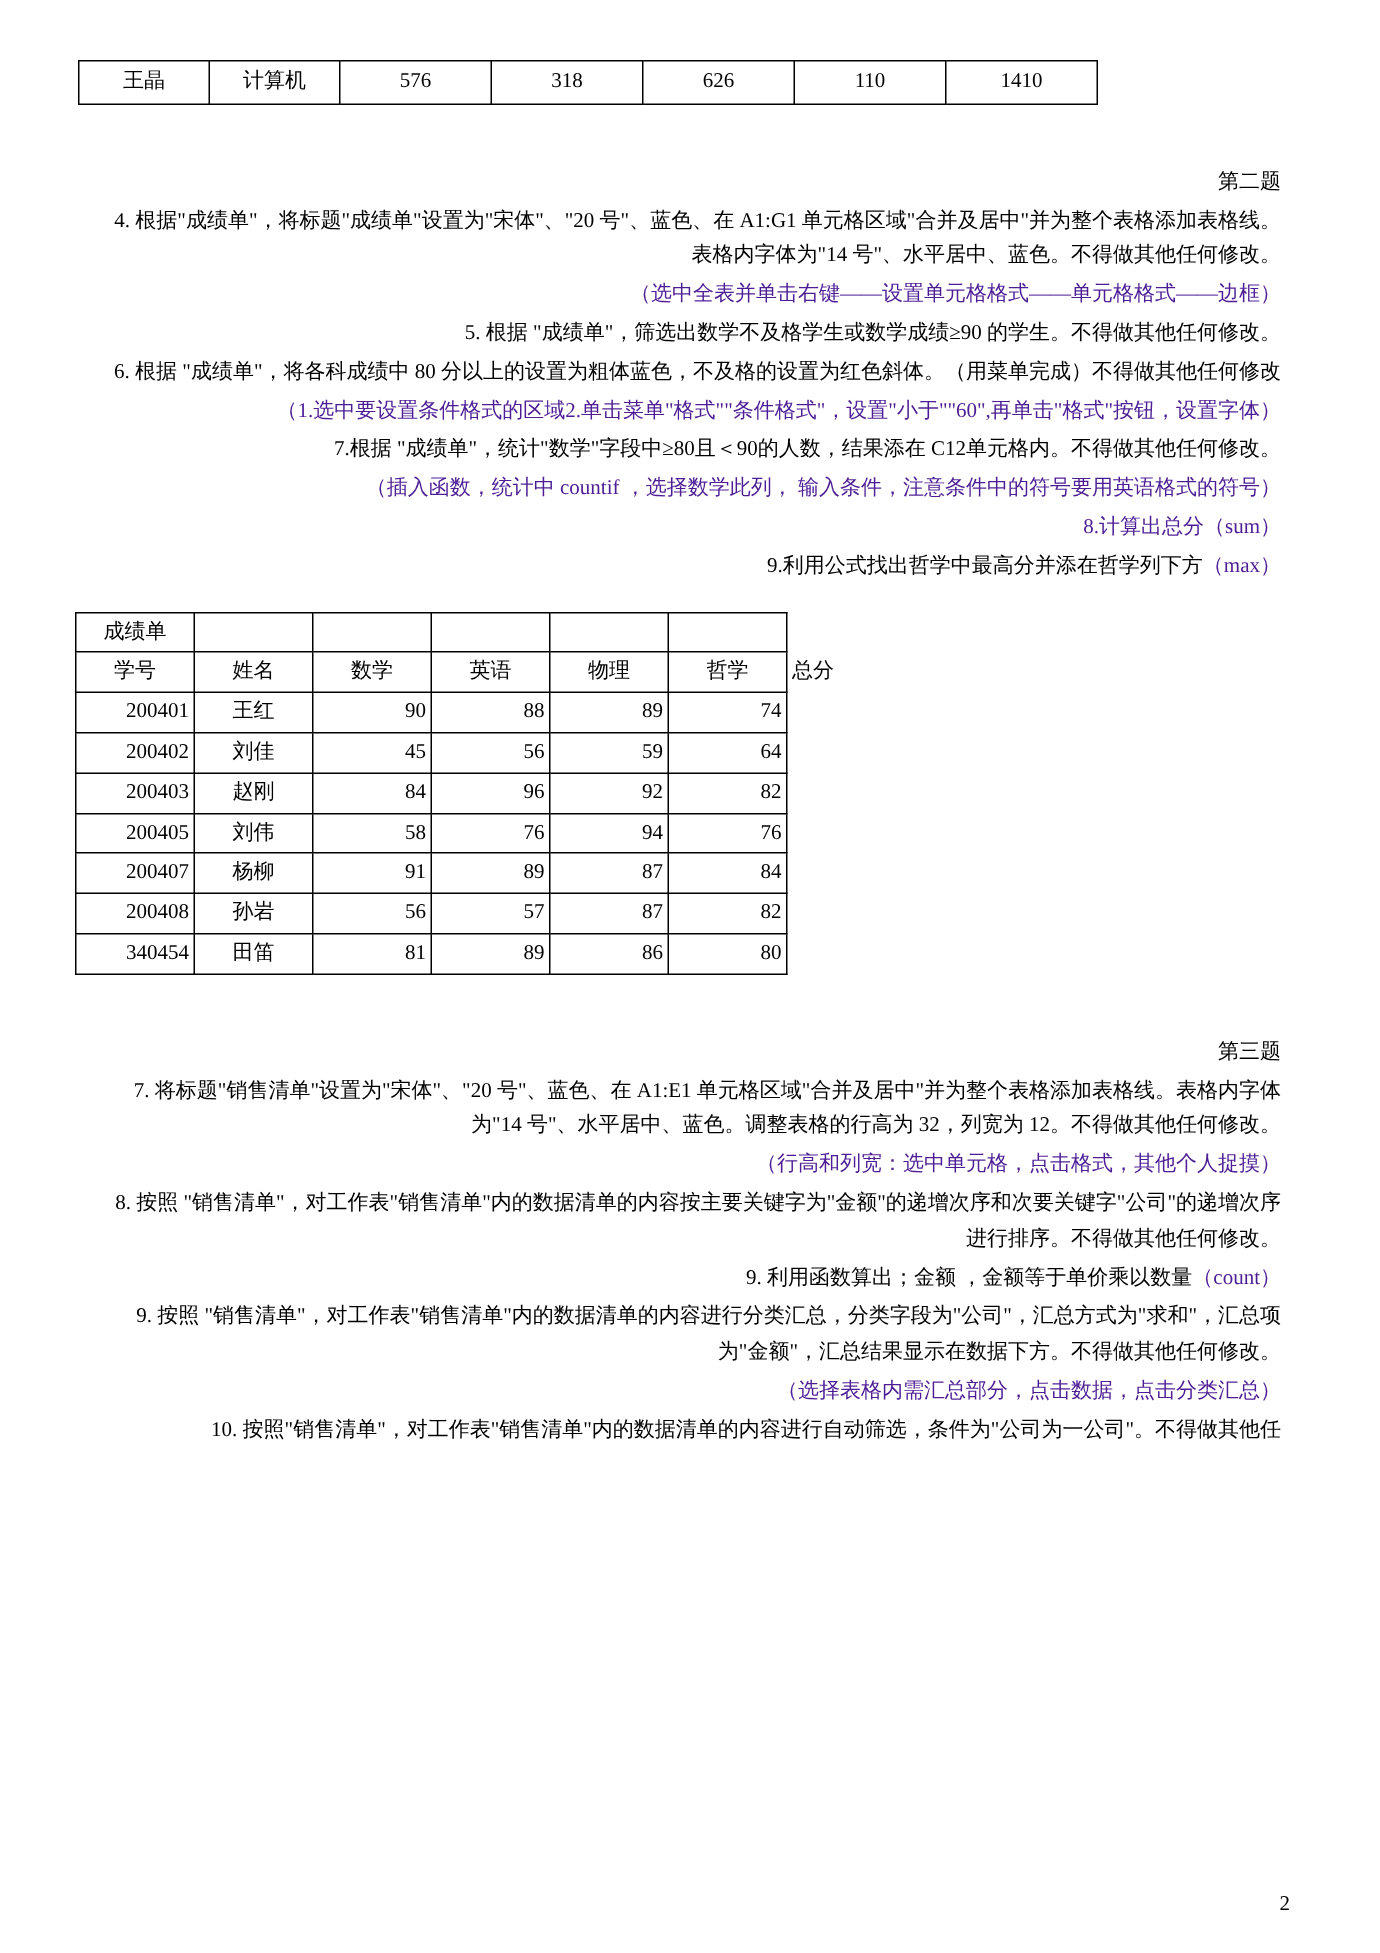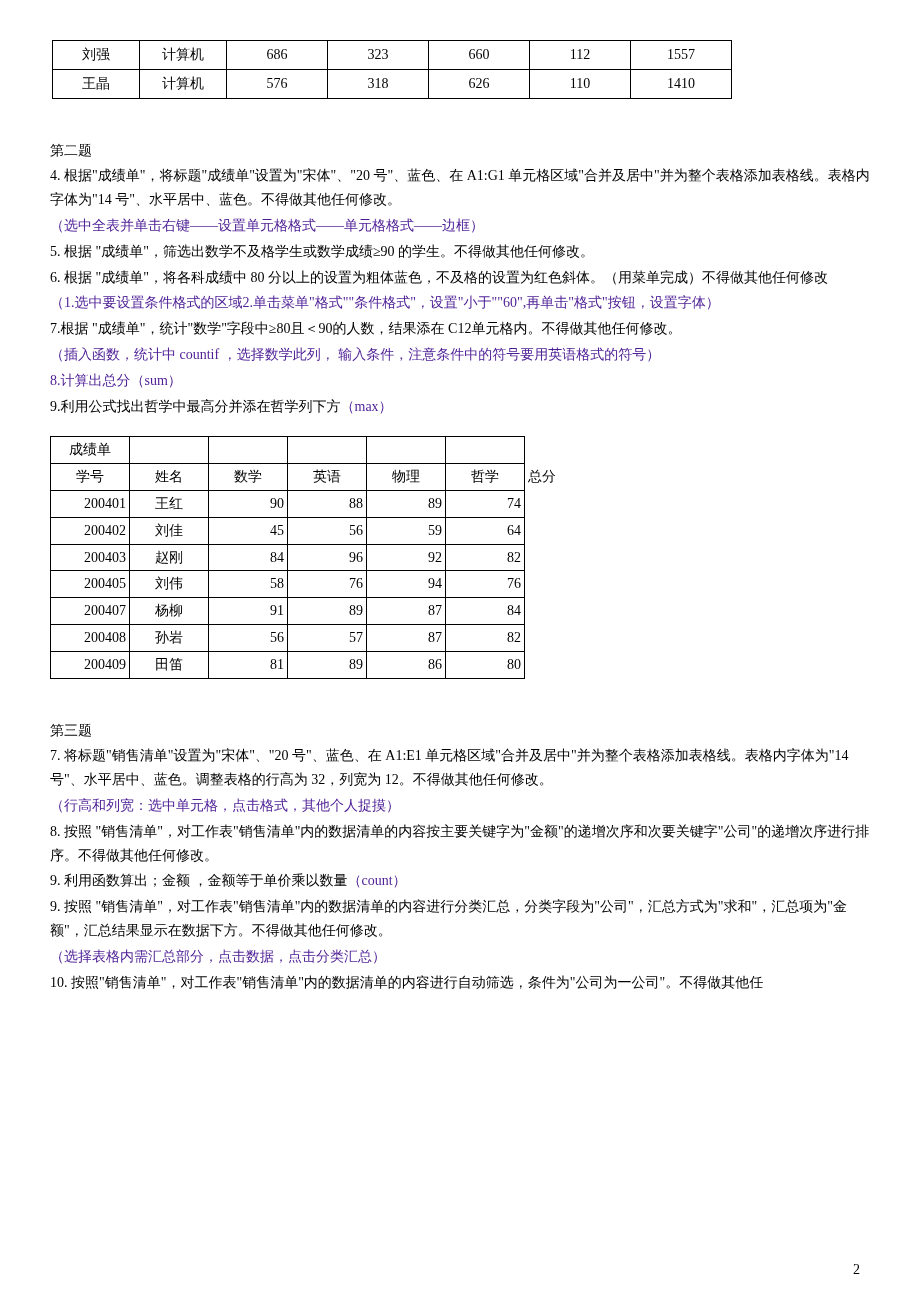--- a/index.html
+++ b/index.html
@@ -27,21 +27,21 @@
     height: 20px;
   }
   .t1-c0 { width: 78px; }
   .t1-c1 { width: 78px; }
   .t1-c2 { width: 92px; }
   .t1-c3 { width: 92px; }
   .t1-c4 { width: 92px; }
   .t1-c5 { width: 92px; }
   .t1-c6 { width: 92px; }
 
-  .para { margin: 2px 0; }
+  .para { margin: 2px 16px; text-align: right; }
   .red { color: #4c1d95; }
 
   .table2 {
     margin-top: 18px;
     margin-bottom: 40px;
   }
   .table2 td {
     border: 1px solid #000;
     height: 22px;
     padding: 1px 3px;
@@ -58,29 +58,20 @@
     right: 60px;
     font-family: "Times New Roman", serif;
     font-size: 14px;
   }
 </style>
 </head>
 <body>
 
 <table class="table1">
   <tbody id="t1-body">
-      <tr>
-        <td class="t1-c0">刘强</td>
-        <td class="t1-c1">计算机</td>
-        <td class="t1-c2">686</td>
-        <td class="t1-c3">323</td>
-        <td class="t1-c4">660</td>
-        <td class="t1-c5">112</td>
-        <td class="t1-c6">1557</td>
-      </tr>
       <tr>
         <td class="t1-c0">王晶</td>
         <td class="t1-c1">计算机</td>
         <td class="t1-c2">576</td>
         <td class="t1-c3">318</td>
         <td class="t1-c4">626</td>
         <td class="t1-c5">110</td>
         <td class="t1-c6">1410</td>
       </tr>
     </tbody>
@@ -163,21 +154,21 @@
       </tr>
       <tr>
         <td class="t2-c t2-num">200408</td>
         <td class="t2-c t2-txt">孙岩</td>
         <td class="t2-c t2-num">56</td>
         <td class="t2-c t2-num">57</td>
         <td class="t2-c t2-num">87</td>
         <td class="t2-c t2-num">82</td>
       </tr>
       <tr>
-        <td class="t2-c t2-num">200409</td>
+        <td class="t2-c t2-num">340454</td>
         <td class="t2-c t2-txt">田笛</td>
         <td class="t2-c t2-num">81</td>
         <td class="t2-c t2-num">89</td>
         <td class="t2-c t2-num">86</td>
         <td class="t2-c t2-num">80</td>
       </tr>
     </tbody>
 </table>
 
 <div class="para">第三题</div>

